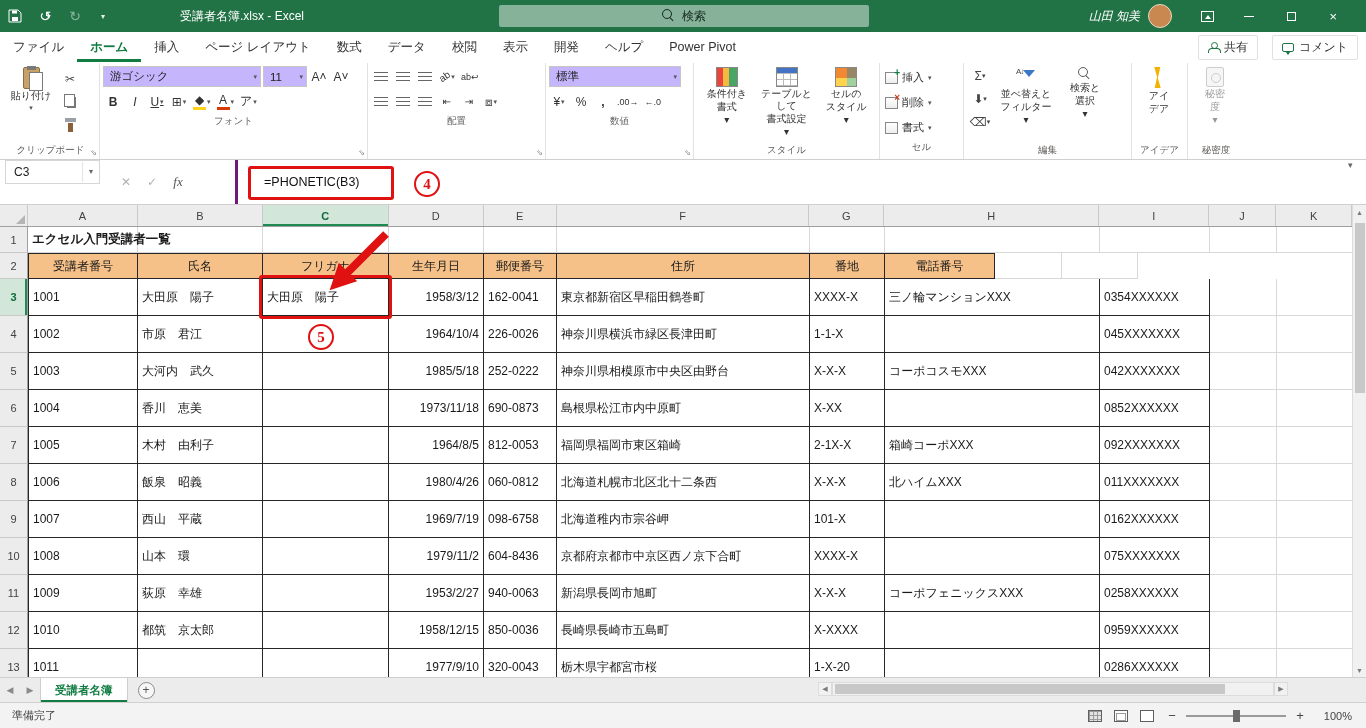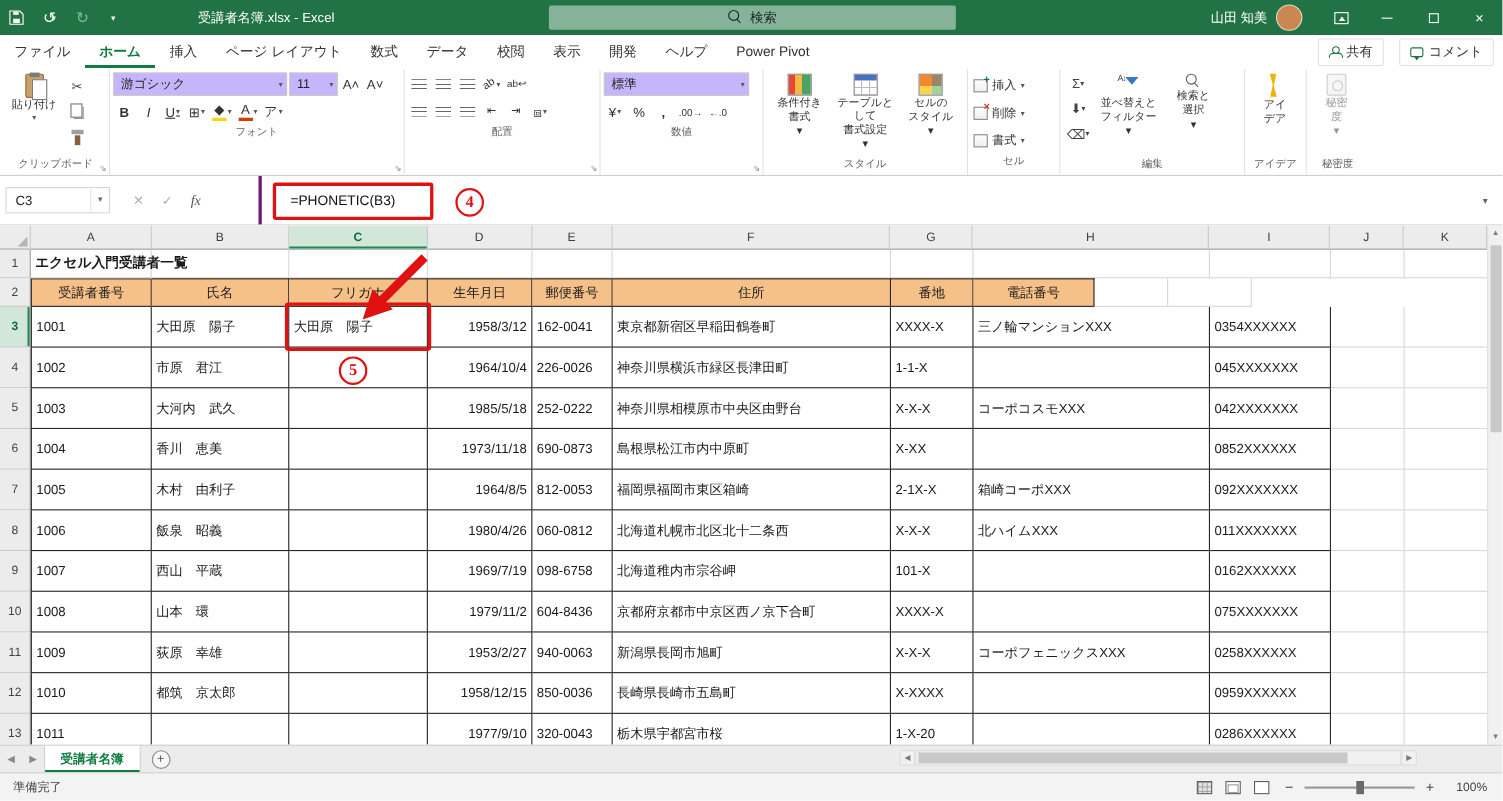--- a/index.html
+++ b/index.html
@@ -7,21 +7,21 @@
   body { font-family:"Liberation Sans","DejaVu Sans",sans-serif; background:#fff; position:relative; color:#1a1a1a; }
 
   
   .titlebar { position:absolute; left:0; top:0; width:1366px; height:32px; background:#217346; color:#fff; display:flex; align-items:center; }
   .qat { display:flex; align-items:center; height:100%; }
   .qbtn { width:30px; height:32px; display:flex; align-items:center; justify-content:center; font-size:14px; color:#fff; }
   .qbtn.dis { opacity:.45; }
   .tinychev { font-size:8px; margin-left:-4px; opacity:.9; }
   .filetitle { font-size:12px; margin-left:60px; white-space:nowrap; }
   .searchbox { position:absolute; left:499px; top:5px; width:370px; height:22px; background:#85B299; border-radius:2px; display:flex; align-items:center; justify-content:center; gap:6px; color:#16281e; font-size:12px; }
-  .tb-right { position:absolute; right:0; top:0; height:32px; display:flex; align-items:center; }
+  .tb-right { position:absolute; right:12px; top:0; height:32px; display:flex; align-items:center;font-style:italic; }
   .username { font-size:12px; margin-right:8px; }
   .avatar { width:24px; height:24px; border-radius:50%; background:#c98850; border:1px solid #e8d9c8; margin-right:14px; }
   .winbtn { width:42px; height:32px; display:flex; align-items:center; justify-content:center; color:#fff; font-size:13px; }
   .ic-min { width:10px; border-top:1px solid #fff; display:inline-block; }
   .ic-max { width:9px; height:9px; border:1px solid #fff; display:inline-block; }
   .ribopt { width:13px; height:11px; border:1px solid #fff; display:inline-block; position:relative; }
   .ribopt::after { content:""; position:absolute; left:3px; top:3px; border-left:3px solid transparent; border-right:3px solid transparent; border-bottom:4px solid #fff; }
 
   
   .tabrow { position:absolute; left:0; top:32px; width:1366px; height:30px; background:#fff; display:flex; align-items:stretch; }
@@ -83,21 +83,21 @@
   .mag::after { content:""; position:absolute; left:8px; top:8px; width:5px; border-top:1.5px solid currentColor; transform:rotate(45deg); transform-origin:left top; }
   .ic-copy { position:relative; width:9px; height:11px; border:1px solid #777; background:#fff; margin-left:3px; }
   .ic-copy::after { content:""; position:absolute; left:-4px; top:-4px; width:9px; height:11px; border:1px solid #777; background:#fff; }
   .ic-painter { width:5px; height:9px; background:#8B5E3C; position:relative; margin-top:4px; }
   .ic-painter::before { content:""; position:absolute; left:-3px; top:-5px; width:11px; height:4px; background:#9aa0a6; }
   .ic-paste { width:17px; height:22px; background:#c8a165; border:1px solid #8d6d3f; border-radius:2px; position:relative; }
   .ic-paste::before { content:""; position:absolute; left:3px; top:-2px; width:9px; height:4px; background:#7a7a7a; }
   .ic-paste::after { content:""; position:absolute; left:5px; top:4px; width:12px; height:17px; background:#fff; border:1px solid #7a7a7a; }
 
   
-  .fbar { position:absolute; left:0; top:160px; width:1366px; height:45px; background:#fff; border-bottom:1px solid #d1cfcd; display:flex; align-items:center; }
+  .fbar { position:absolute; left:0; top:160px; width:1366px; height:45px; background:#fff; border-bottom:1px solid #d1cfcd; display:flex; }
   .namebox { width:95px; height:24px; border:1px solid #d6d6d6; margin-left:5px; display:flex; align-items:center; font-size:12px; padding-left:8px; color:#222; }
   .namebox .chev { margin-left:auto; font-size:8px; color:#666; padding-right:6px; border-left:1px solid #e4e4e4; padding-left:6px; line-height:20px; }
   .fbtns { display:flex; align-items:center; gap:2px; width:135px; padding-left:14px; }
   .fbtn { width:24px; height:22px; display:flex; align-items:center; justify-content:center; font-size:12px; color:#b0b0b0; }
   .fbtn.fx { color:#555; font-style:italic; font-family:"Liberation Serif","DejaVu Serif",serif; font-size:13px; }
   .farea { flex:1; height:100%; display:flex; align-items:center; border-left:3px solid #701a75; }
   .ftext { padding-left:26px; font-size:12.5px; color:#111; }
   .fendchev { width:18px; font-size:9px; color:#666; }
 
   

